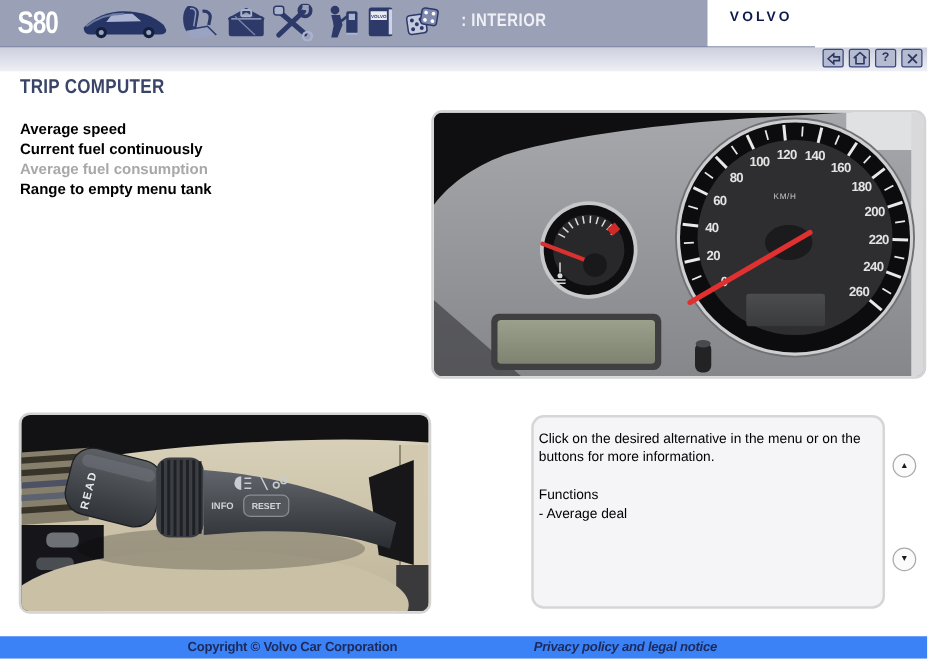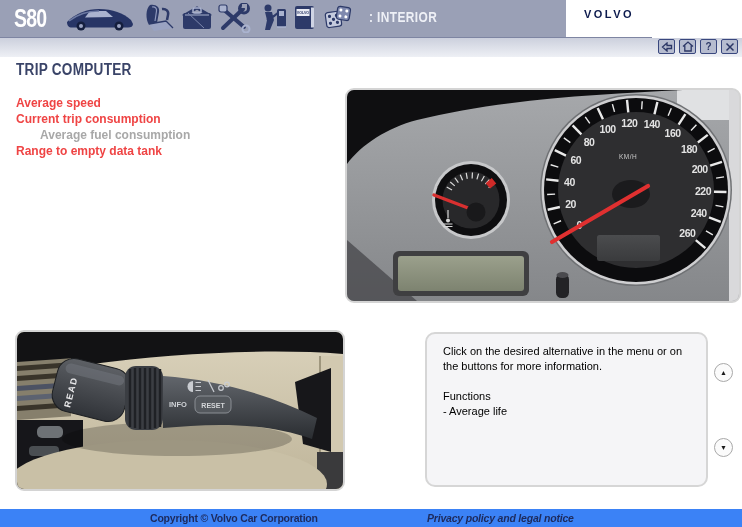--- a/index.html
+++ b/index.html
@@ -22,31 +22,31 @@
            background:linear-gradient(#ccd0dd,#eef0f5);}
   .tbtn{position:absolute;top:1px;width:17px;height:15px;background:#b6bccf;border:1px solid #39477e;
         border-radius:2px;box-sizing:border-box;display:flex;align-items:center;justify-content:center;
         font-size:10px;font-weight:bold;color:#2c3766;padding:0;cursor:pointer;}
   .tbtn svg{display:block;}
 
   
   .page-title{position:absolute;left:16px;top:61px;margin:0;color:#3a4468;font-size:16px;font-weight:bold;
               letter-spacing:0.3px;transform:scaleX(0.85);transform-origin:left top;white-space:nowrap;}
   .menu{position:absolute;left:16px;top:95px;list-style:none;margin:0;padding:0;}
-  .menu li{font-size:12px;font-weight:bold;color:#ef4444;height:16px;line-height:16px;cursor:pointer;white-space:nowrap;}
-  .menu li.disabled{color:#a8a8a8;cursor:default;margin-left:24px;}
+  .menu li{font-size:12px;font-weight:bold;color:#000000;height:16px;line-height:16px;cursor:pointer;white-space:nowrap;}
+  .menu li.disabled{color:#a8a8a8;cursor:default;}
 
   .photo-frame{position:absolute;border:2px solid #d4d4d4;border-radius:9px;background:#fff;
                overflow:hidden;box-sizing:border-box;}
   #cluster-frame{left:345px;top:88px;width:396px;height:215px;}
   #stalk-frame{left:15px;top:330px;width:330px;height:161px;}
   .photo-frame svg{display:block;}
 
   .info-panel{position:absolute;left:425px;top:332px;width:283px;height:155px;box-sizing:border-box;
-              background:#f5f5f7;border:2px solid #d6d6d6;border-radius:10px;padding:10px 16px;
+              background:#f5f5f7;border:2px solid #d6d6d6;border-radius:10px;padding:10px 4px;
               font-size:11px;line-height:15px;color:#000;}
   .info-panel p{margin:0;}
   .info-panel .gap{height:15px;}
   .info-panel .bold{font-weight:normal;}
 
   .arrow-btn{position:absolute;left:714px;width:19px;height:19px;border-radius:50%;
              background:#fbfbfb;border:1px solid #a9a9a9;box-sizing:border-box;
              display:flex;align-items:center;justify-content:center;cursor:pointer;padding:0;
              font-size:7px;color:#1a1a1a;line-height:1;}
   #scroll-up{top:363px;} #scroll-down{top:438px;}
@@ -161,23 +161,23 @@
       <svg width="10" height="10" viewBox="0 0 10 10">
         <path d="M1.5,1.5 L8.5,8.5 M8.5,1.5 L1.5,8.5" stroke="#2c3766" stroke-width="1.5"></path>
       </svg>
     </button>
   </div>
 
   <h1 class="page-title">TRIP COMPUTER</h1>
 
   <ul class="menu">
     <li>Average speed</li>
-    <li>Current trip consumption</li>
+    <li>Current fuel continuously</li>
     <li class="disabled">Average fuel consumption</li>
-    <li>Range to empty data tank</li>
+    <li>Range to empty menu tank</li>
   </ul>
 
   <div class="photo-frame" id="cluster-frame">
     <svg id="cluster-svg" width="392" height="211" viewBox="0 0 392 211">
       <defs>
         <linearGradient id="panelg" x1="0" y1="0" x2="0" y2="1">
           <stop offset="0" stop-color="#a6a8ab"></stop>
             <stop offset="1" stop-color="#85878a"></stop>
         </linearGradient>
         <linearGradient id="lcdg" x1="0" y1="0" x2="0" y2="1">
@@ -367,21 +367,21 @@
           <text x="196" y="75.5" text-anchor="middle" font-size="7" font-weight="bold" fill="#d4d6d9" font-family="Liberation Sans">RESET</text>
         </g>
       </g>
     </svg>
   </div>
 
   <div class="info-panel">
     <p>Click on the desired alternative in the menu or on the buttons for more information.</p>
     <div class="gap"></div>
     <p class="bold">Functions</p>
-    <p>- Average life</p>
+    <p>- Average deal</p>
   </div>
 
   <button class="arrow-btn" id="scroll-up">
     <span>▲</span>
   </button>
   <button class="arrow-btn" id="scroll-down">
     <span>▼</span>
   </button>
 
   <div class="footer">

